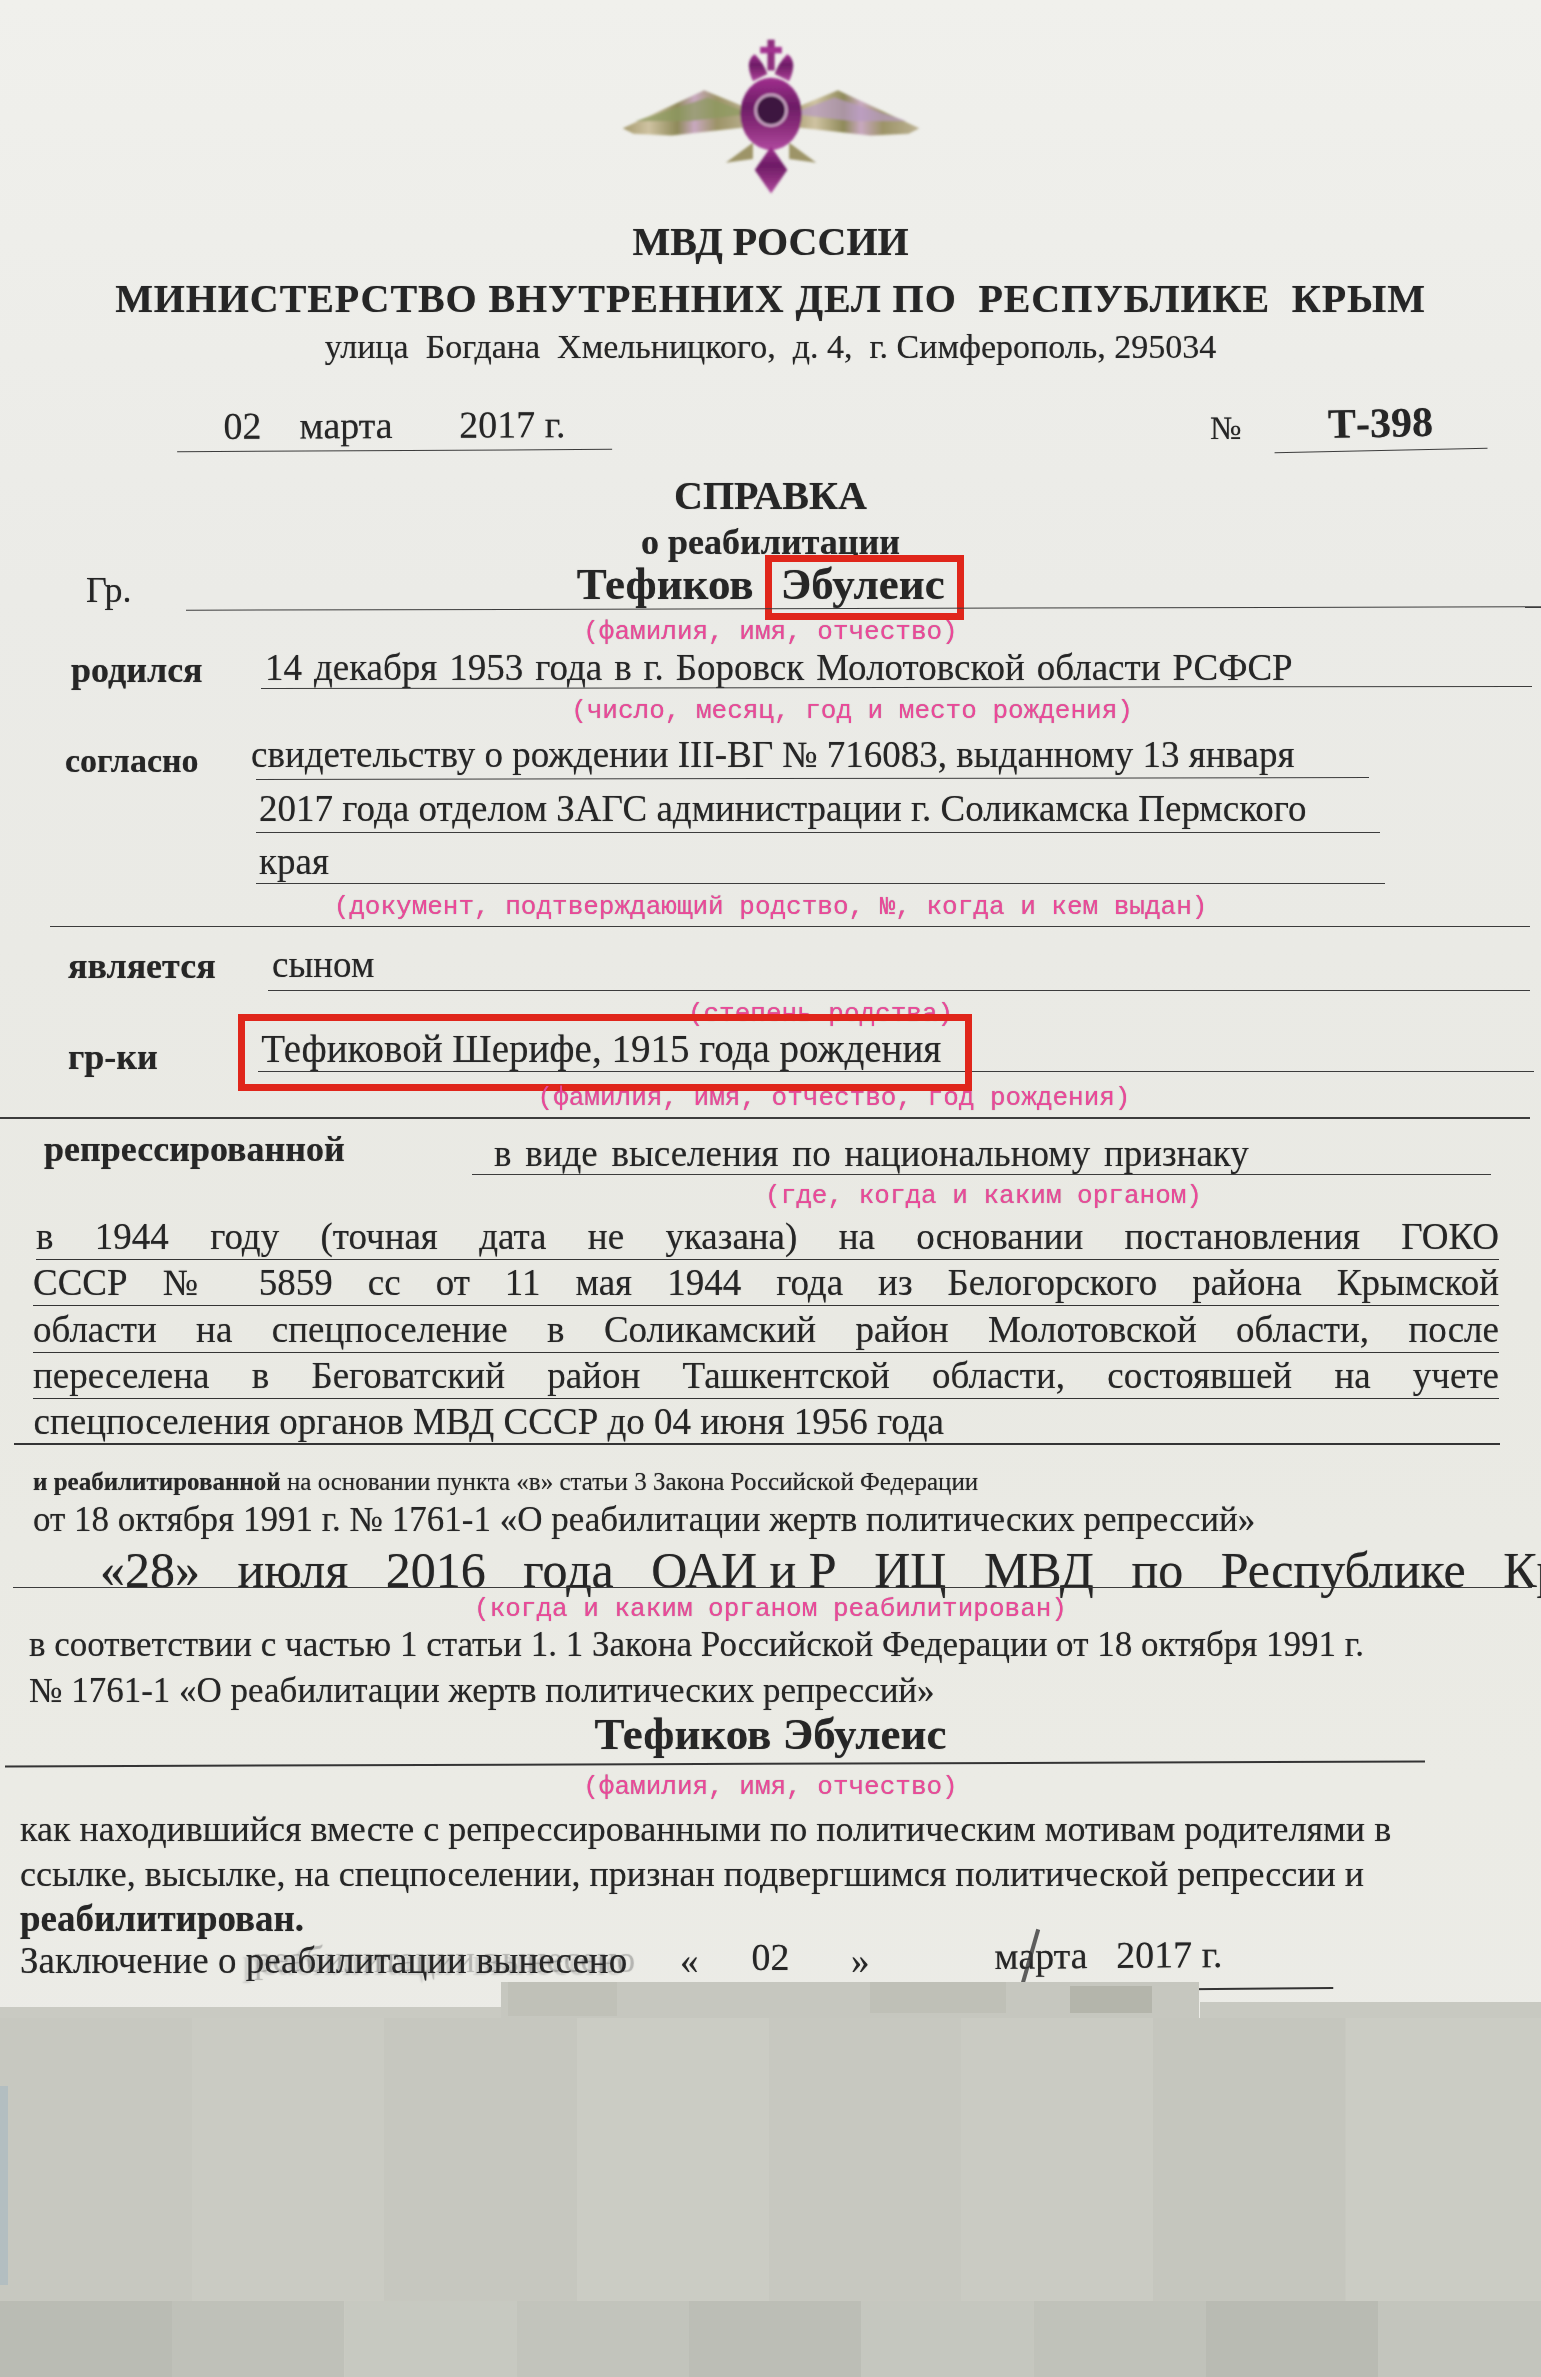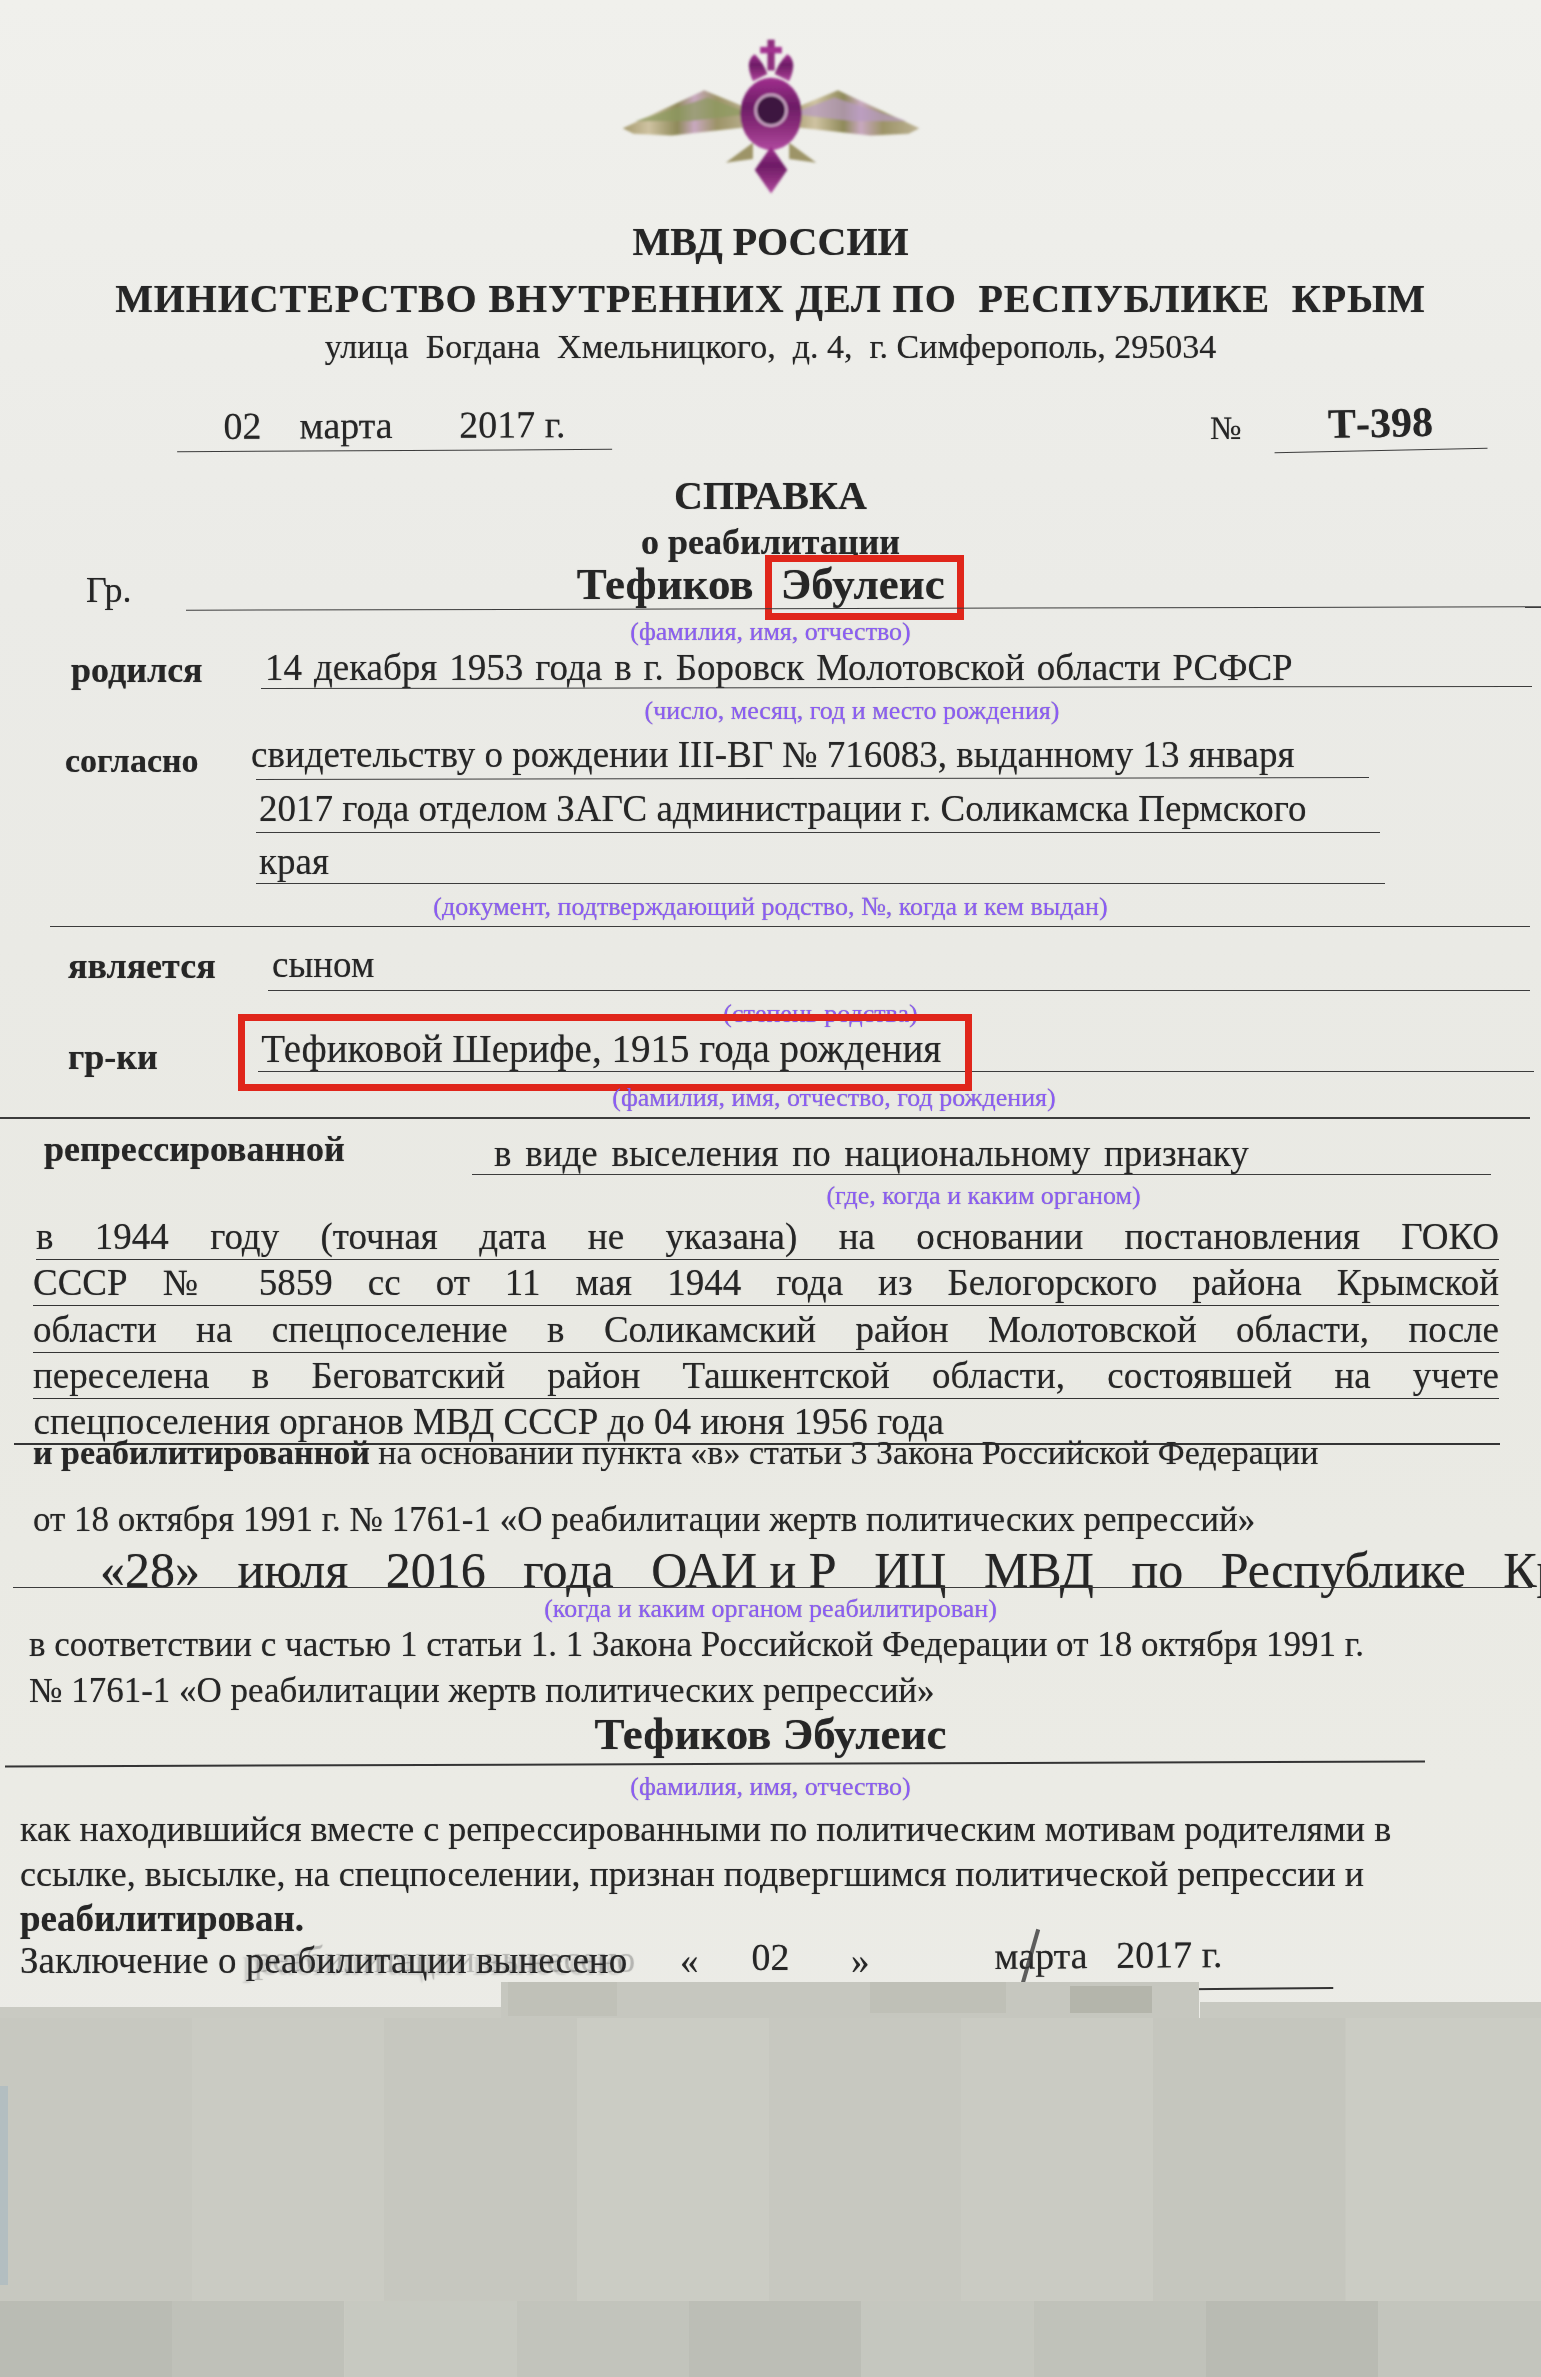--- a/index.html
+++ b/index.html
@@ -7,21 +7,21 @@
     width:1541px;height:2377px;position:relative;overflow:hidden;
     background:linear-gradient(180deg,#f0f0ec 0%,#ebebe7 25%,#e9e9e3 55%,#ebebe5 75%,#ececE8 100%);
     font-family:"Liberation Serif","DejaVu Serif",serif;
     color:#262626;
   }
   .abs{position:absolute;}
   .ctr{left:0;right:0;text-align:center;}
   .ink{color:#262626;text-shadow:0 0 0.9px rgba(45,45,45,.55);}
   .b{font-weight:bold;}
   .pre{white-space:pre;}
-  .cap{font-size:26px;color:#8b5cf6;text-shadow:0 0 0.9px rgba(55,55,55,.5);}
+  .cap{font-size:26px;color:#ec4899;text-shadow:0 0 0.9px rgba(55,55,55,.5);font-family:Liberation Mono, monospace;}
   .ul{position:absolute;border-bottom:1.8px solid #3c3c3c;}
   .ul3{position:absolute;border-bottom:2.7px solid #343434;}
   .jline{text-align:justify;text-align-last:justify;}
   .redbox{
     display:inline-block;border:7.3px solid #e0261b;padding:0 12.7px 5.4px 9px;margin:-9px 0 -12.7px 0;
     line-height:1;
   }
   .ghost{text-shadow:8.2px -0.9px 0.9px rgba(90,90,90,.38),-3.6px 1.8px 1.8px rgba(120,120,120,.28),0 0 0.9px rgba(45,45,45,.55);}
   .tile{position:absolute;}
 </style>
@@ -119,21 +119,21 @@
 <span class="abs ink" style="left:494px;top:1132px;font-size:37px;word-spacing:4.5px;">в  виде выселения по национальному признаку</span>
 <div class="ul" style="left:472px;right:50px;top:1174px;"></div>
 <div class="abs cap" style="left:426px;right:0;top:1181px;text-align:center;">(где, когда и каким органом)</div>
 
 <div class="abs ink jline" style="left:36px;right:42px;top:1215px;height:44px;font-size:37px;border-bottom:1.8px solid #343434;">в 1944 году (точная дата не указана) на основании постановления ГОКО</div>
 <div class="abs ink jline" style="left:33px;right:42px;top:1261px;height:44px;font-size:37px;border-bottom:1.8px solid #343434;">СССР № 5859 сс от 11 мая 1944 года из Белогорского района Крымской</div>
 <div class="abs ink jline" style="left:33px;right:42px;top:1308px;height:44px;font-size:37px;border-bottom:1.8px solid #343434;">области на спецпоселение в Соликамский район Молотовской области, после</div>
 <div class="abs ink jline" style="left:33px;right:42px;top:1354px;height:44px;font-size:37px;border-bottom:1.8px solid #343434;">переселена в Беговатский район Ташкентской области, состоявшей на учете</div>
 <div class="abs ink" style="left:13.6px;right:41px;top:1400px;height:45px;font-size:37px;padding-left:20px;border-bottom:2.7px solid #343434;box-sizing:border-box;">спецпоселения органов МВД СССР до 04 июня 1956 года</div>
 
-<div class="abs ink" style="left:33px;top:1434px;font-size:34px;"><span class="b">и реабилитированной</span><span> на основании пункта «в» статьи 3 Закона Российской Федерации</span></div>
+<div class="abs ink" style="left:33px;top:1468px;font-size:25px;"><span class="b">и реабилитированной</span><span> на основании пункта «в» статьи 3 Закона Российской Федерации</span></div>
 <div class="abs ink" style="left:33px;top:1500px;font-size:35px;">от 18 октября 1991 г. № 1761-1 «О реабилитации жертв  политических репрессий»</div>
 <div class="abs ink pre" style="left:100px;top:1541px;font-size:50px;">«28»   июля   2016   года   ОАИ и Р   ИЦ   МВД   по   Республике   Крым</div>
 <div class="ul" style="left:12.7px;right:9px;top:1587px;"></div>
 <div class="abs ctr cap" style="top:1594px;">(когда и каким органом реабилитирован)</div>
 
 <div class="abs ink" style="left:29px;top:1625px;font-size:35px;">в соответствии с частью 1 статьи 1. 1 Закона Российской Федерации от 18 октября 1991 г.</div>
 <div class="abs ink" style="left:29px;top:1671px;font-size:35px;">№ 1761-1 «О реабилитации жертв  политических репрессий»</div>
 
 <div class="abs ctr ink b" style="top:1708px;font-size:45px;">Тефиков Эбулеис</div>
 <div class="ul3" style="left:5.4px;right:116px;top:1763px;transform:rotate(-0.2deg);"></div>

